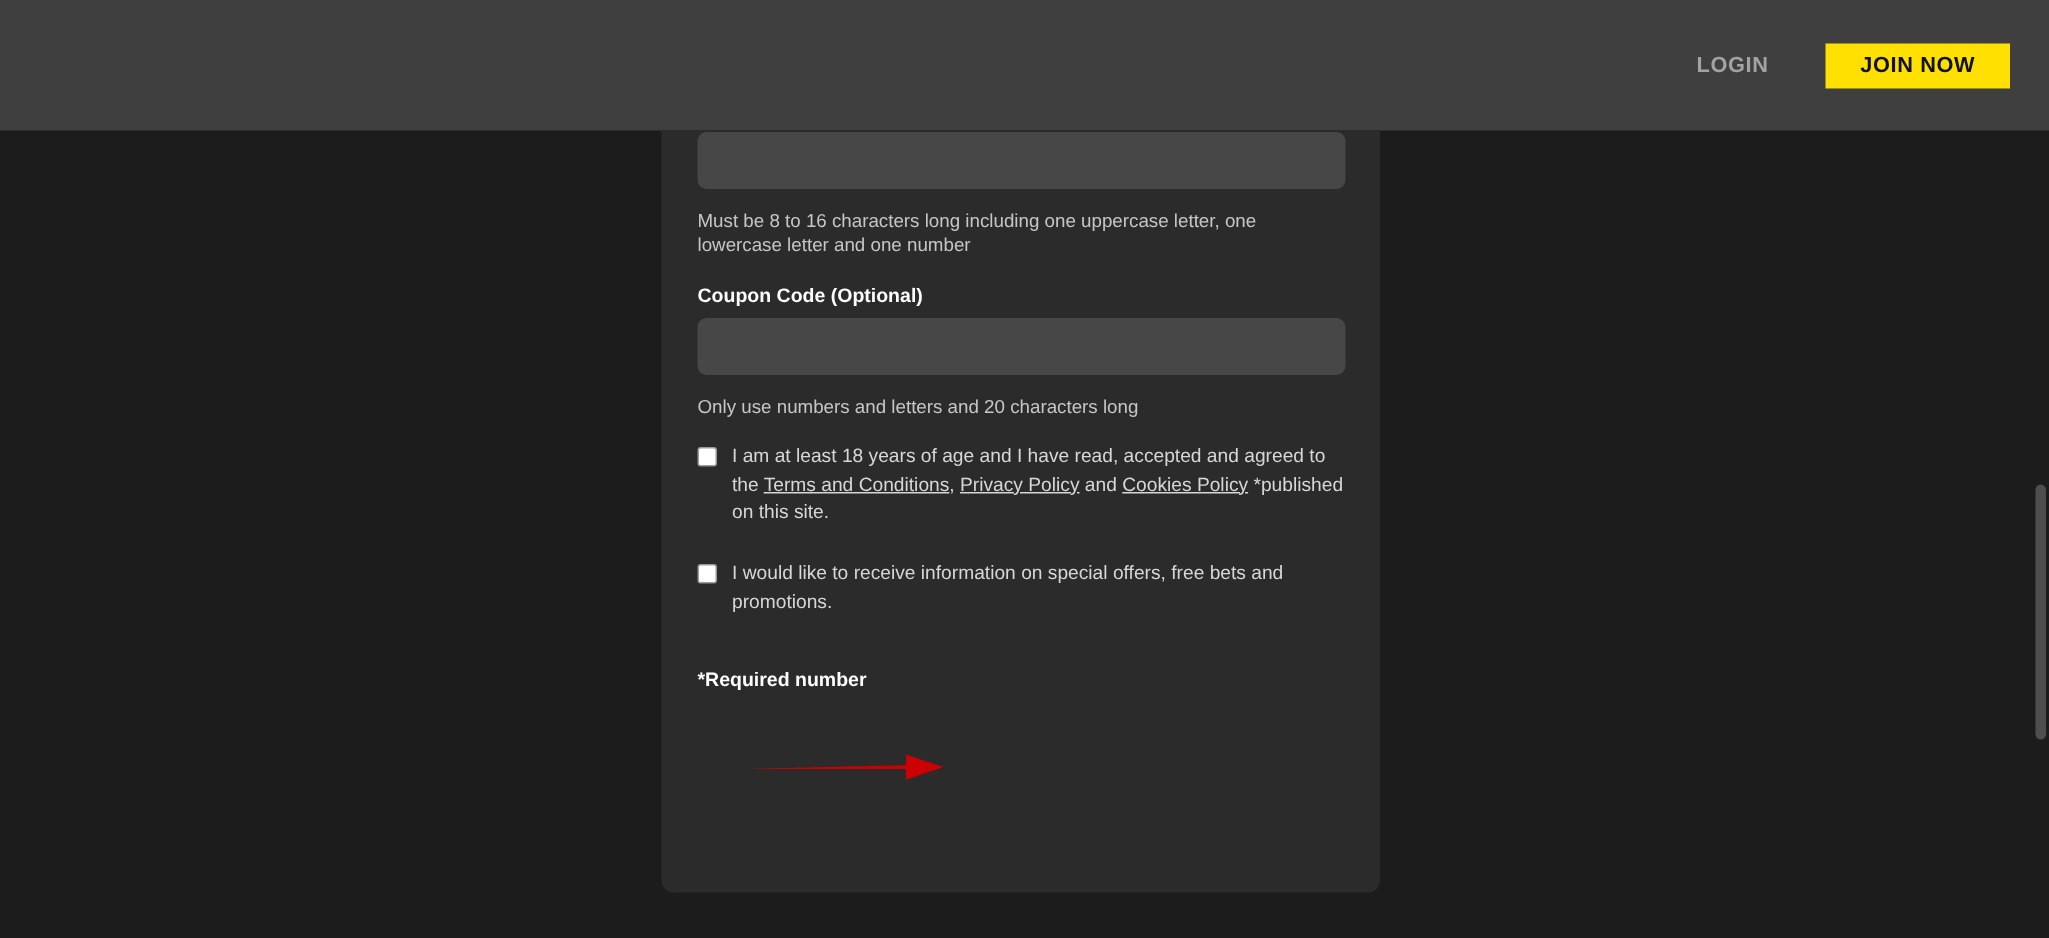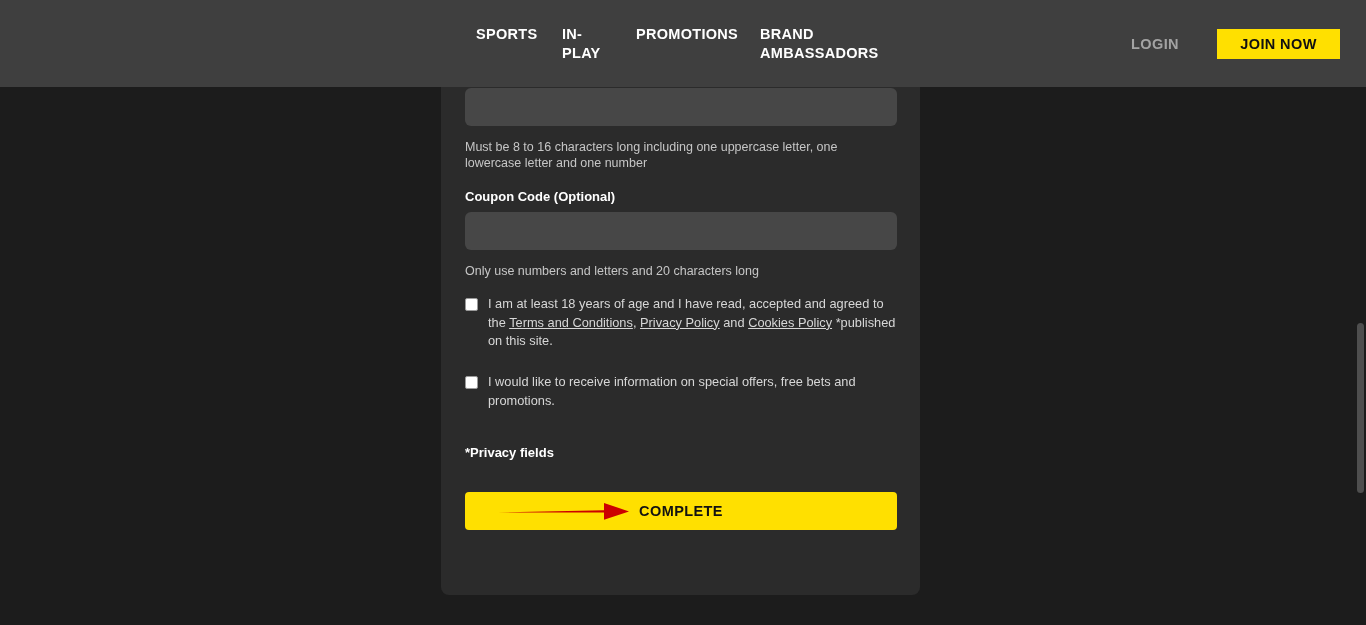--- a/index.html
+++ b/index.html
@@ -263,26 +263,20 @@
     border-radius: 4px;
     cursor: pointer;
   }
 </style>
 </head>
 <body>
 
 <header class="site-header">
 
 
-  <nav class="main-nav">
-    <div class="nav-item n-sports">SPORTS</div>
-    <div class="nav-item n-inplay">IN-PLAY</div>
-    <div class="nav-item n-promotions">PROMOTIONS</div>
-    <div class="nav-item n-brand">BRAND AMBASSADORS</div>
-  </nav>
 
   <div class="header-right">
     <div class="login-link">LOGIN</div>
     <button class="join-btn">JOIN NOW</button>
   </div>
 
 </header>
 
 <section class="reg-card">
 
@@ -302,23 +296,22 @@
     <div class="check-text">
       <span>I am at least 18 years of age and I have read, accepted and agreed to the </span><span class="tlink">Terms and Conditions</span><span>, </span><span class="tlink">Privacy Policy</span><span> and </span><span class="tlink">Cookies Policy</span><span> *published on this site.</span>
     </div>
   </div>
 
   <div class="check-row cr2">
     <input class="cbox" type="checkbox" style="">
     <div class="check-text">I would like to receive information on special offers, free bets and promotions.</div>
   </div>
 
-  <div class="required-note">*Privacy fields</div>
-
-  <button class="complete-btn">COMPLETE</button>
+  <div class="required-note">*Required number</div>
+
 
 </section>
 
 <svg class="anno-arrow" viewBox="0 0 136 28">
   <path d="M2,15.6 L108,13.2 L108,6.0 L133,14.4 L108,22.8 L108,15.6 Z" fill="#cc0000"></path>
 </svg>
 
 <div class="scroll-track">
   <div class="scroll-thumb"></div>
 </div>

